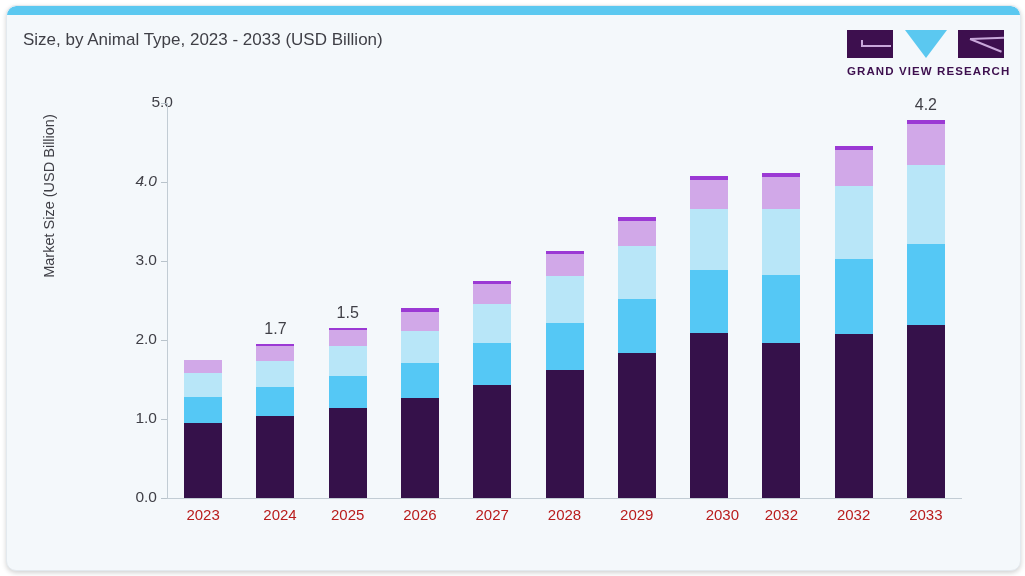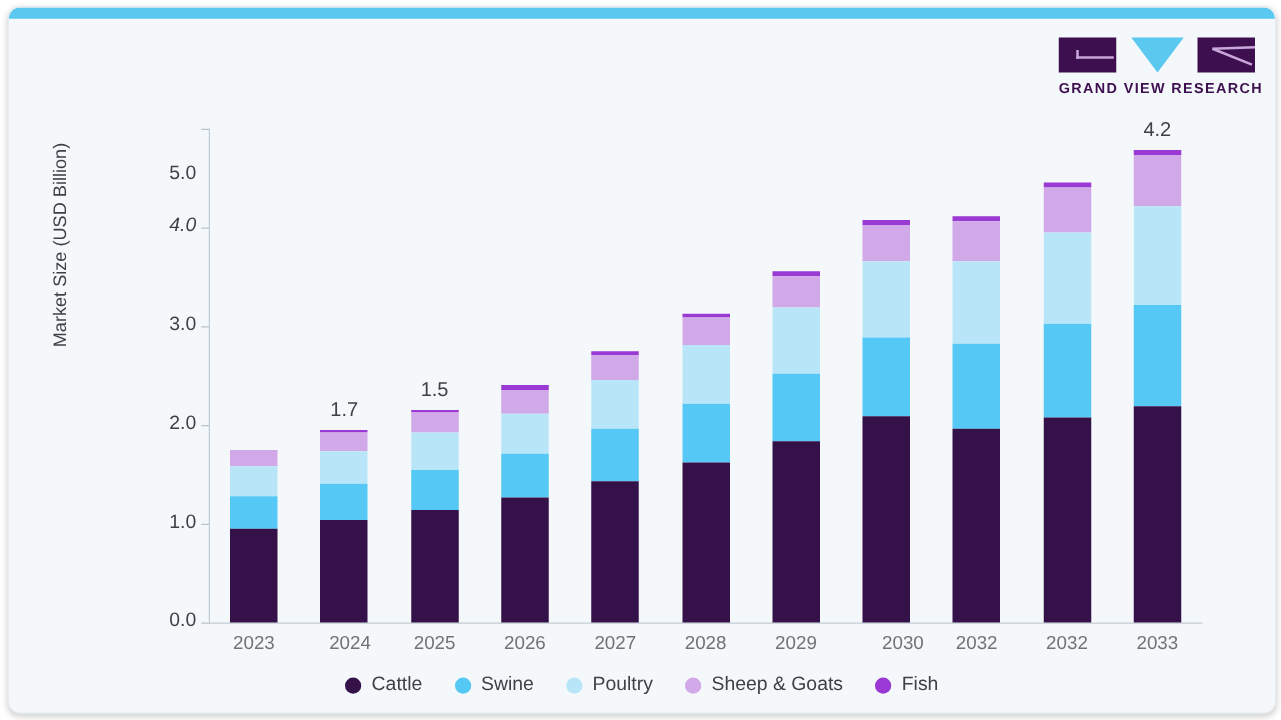--- a/index.html
+++ b/index.html
@@ -196,21 +196,21 @@
     margin-bottom: 6px;
     font-size: 16px;
     color: #3f3f46;
     white-space: nowrap;
   }
   .xtick-label {
     position: absolute;
     top: 500px;
     text-align: center;
     font-size: 15px;
-    color: #737373;
+    color: #b91c1c;
   }
 
   
   #legend {
     position: absolute;
     left: 0;
     top: 533px;
     width: 1013px;
     display: flex;
     justify-content: center;
@@ -234,20 +234,21 @@
     white-space: nowrap;
   }
 </style>
 </head>
 <body>
 
 <div id="card">
   <div id="top-accent"></div>
 
   <div id="header">
+    <div id="chart-subtitle">Size, by Animal Type, 2023 - 2033 (USD Billion)</div>
   </div>
 
   <div id="logo">
     <div id="logo-marks">
       <div class="logo-block" id="logo-g">
         <span class="bar-h g1"></span>
           <span class="bar-h g2"></span>
       </div>
       <div id="logo-v">
         <span class="tri"></span>
@@ -266,21 +267,21 @@
         <div class="ytick-label" style="left: 108px; top: 482px;">0.0</div>
         <div class="ytick-mark" style="top: 492px;"></div>
         <div class="ytick-label" style="left: 108px; top: 403px;">1.0</div>
         <div class="ytick-mark" style="top: 413px;"></div>
         <div class="ytick-label" style="left: 108px; top: 324px;">2.0</div>
         <div class="ytick-mark" style="top: 334px;"></div>
         <div class="ytick-label" style="left: 108px; top: 245px;">3.0</div>
         <div class="ytick-mark" style="top: 255px;"></div>
         <div class="ytick-label" style="left: 108px; top: 166px; font-style: italic;">4.0</div>
         <div class="ytick-mark" style="top: 176px;"></div>
-        <div class="ytick-label" style="left: 108px; top: 87px; margin-top: 37px;">5.0</div>
+        <div class="ytick-label" style="left: 124px; top: 87px;">5.0</div>
         <div class="ytick-mark" style="top: 97px;"></div>
       </div>
     <div id="yaxis-line"></div>
     <div id="xaxis-line"></div>
     <div id="bars">
         <div class="bar-group" style="left: 17.1364px; width: 38px;">
           <div class="bar-stack">
             <div class="seg" style="height: 13.43px; background: rgb(209, 168, 232);"></div>
             <div class="seg" style="height: 23.7px; background: rgb(184, 230, 248);"></div>
             <div class="seg" style="height: 26.07px; background: rgb(85, 200, 245);"></div>
@@ -389,35 +390,13 @@
         <div class="xtick-label" style="left: 455.227px; width: 60px;">2027</div>
         <div class="xtick-label" style="left: 527.5px; width: 60px;">2028</div>
         <div class="xtick-label" style="left: 599.773px; width: 60px;">2029</div>
         <div class="xtick-label" style="left: 672.045px; width: 60px; text-align: right;">2030</div>
         <div class="xtick-label" style="left: 744.318px; width: 60px;">2032</div>
         <div class="xtick-label" style="left: 816.591px; width: 60px;">2032</div>
         <div class="xtick-label" style="left: 888.864px; width: 60px;">2033</div>
       </div>
   </div>
 
-  <div id="legend">
-      <div class="legend-item">
-        <span class="legend-dot" style="background: rgb(53, 17, 74);"></span>
-        <span class="legend-label">Cattle</span>
-      </div>
-      <div class="legend-item">
-        <span class="legend-dot" style="background: rgb(85, 200, 245);"></span>
-        <span class="legend-label">Swine</span>
-      </div>
-      <div class="legend-item">
-        <span class="legend-dot" style="background: rgb(184, 230, 248);"></span>
-        <span class="legend-label">Poultry</span>
-      </div>
-      <div class="legend-item">
-        <span class="legend-dot" style="background: rgb(209, 168, 232);"></span>
-        <span class="legend-label">Sheep &amp; Goats</span>
-      </div>
-      <div class="legend-item">
-        <span class="legend-dot" style="background: rgb(155, 57, 212);"></span>
-        <span class="legend-label">Fish</span>
-      </div>
-    </div>
 </div>
 
 </body></html>

